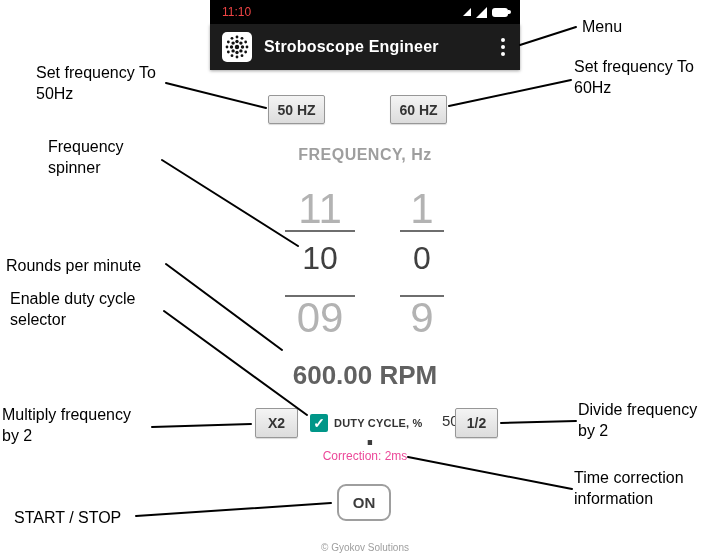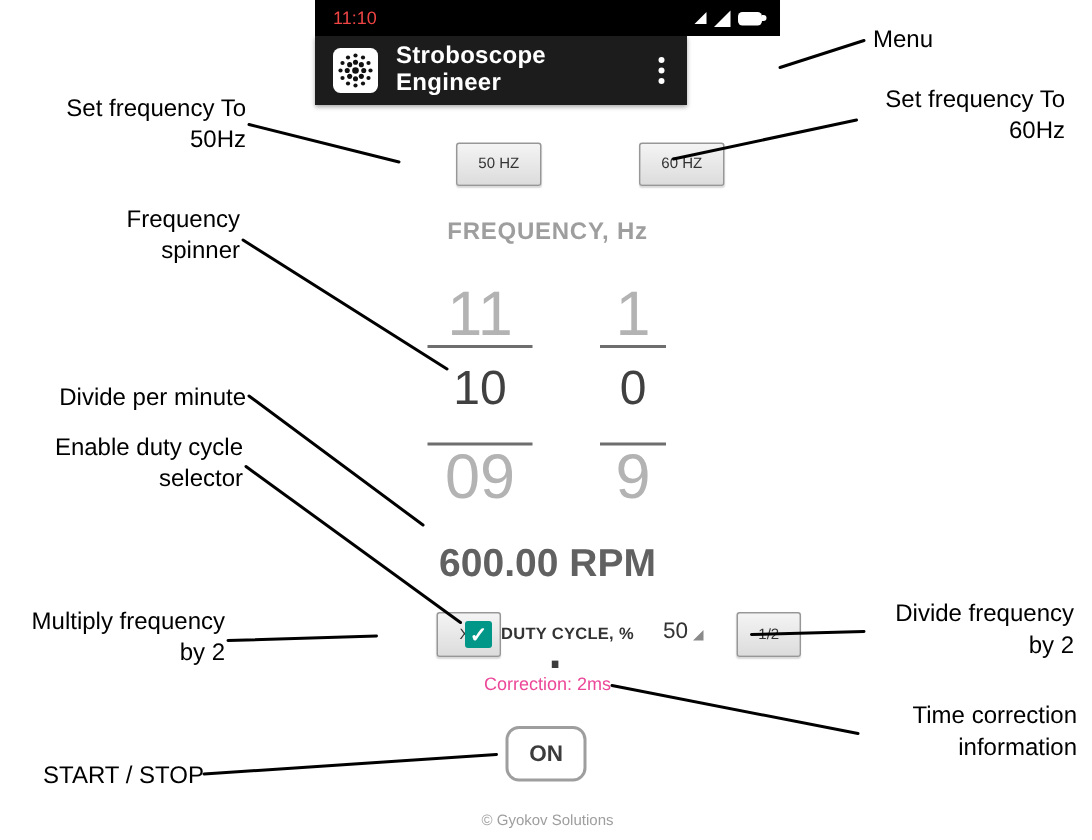--- a/index.html
+++ b/index.html
@@ -17,32 +17,32 @@
     display:flex; align-items:center; justify-content:space-between; padding:0 12px;
   }
   .status-time { color:#ef4444; font-size:12px; }
   .status-icons { display:flex; align-items:center; gap:5px; }
   .sig-tri { width:0; height:0; border-left:11px solid transparent; border-bottom:11px solid #fff; }
   .sig-tri.small { border-left-width:8px; border-bottom-width:8px; }
   .battery { position:relative; width:16px; height:9px; background:#fff; border-radius:3px; }
   .battery::after { content:""; position:absolute; right:-3px; top:2.5px; width:3px; height:4px; background:#fff; border-radius:0 2px 2px 0; }
 
   .app-bar {
-    position:absolute; left:0; top:24px; width:248px; height:46px; background:#1c1c1c;
+    position:absolute; left:0; top:24px; width:310px; height:46px; background:#1c1c1c;
     display:flex; align-items:center; padding:0 12px; box-shadow:0 1px 3px rgba(0,0,0,.35);
   }
   .app-icon { width:30px; height:30px; margin-right:12px; flex:0 0 auto; }
   .app-title { color:#fff; font-size:16px; font-weight:bold; letter-spacing:.2px; flex:1; }
   .menu-dots { display:flex; flex-direction:column; gap:3px; padding:4px 3px; cursor:pointer; }
   .menu-dots i { width:4px; height:4px; border-radius:50%; background:#fff; }
 
   .gbtn {
     position:absolute; display:flex; align-items:center; justify-content:center;
     background:linear-gradient(#f4f4f4,#dcdcdc); border:1px solid #979797; border-radius:2px;
-    font-size:10px; font-weight:normal; color:#333; box-shadow:0 1px 1px rgba(0,0,0,.15);margin-left:36px;
+    font-size:14px; font-weight:bold; color:#333; box-shadow:0 1px 1px rgba(0,0,0,.15);
   }
   .btn-50 { left:58px; top:95px; width:57px; height:29px; }
   .btn-60 { left:180px; top:95px; width:57px; height:29px; }
   .btn-x2 { left:45px; top:408px; width:43px; height:30px; }
   .btn-half { left:245px; top:408px; width:43px; height:30px; }
 
   .freq-label {
     position:absolute; left:0; top:146px; width:310px; text-align:center;
     font-size:16px; font-weight:bold; color:#9e9e9e; letter-spacing:.5px;
   }
@@ -78,21 +78,21 @@
   .on-btn {
     position:absolute; left:127px; top:484px; width:54px; height:37px;
     background:#fff; border:2px solid #9e9e9e; border-radius:9px;
     display:flex; align-items:center; justify-content:center;
     font-size:15px; font-weight:bold; color:#3c3c3c; cursor:pointer;
   }
 
   .footer { position:absolute; left:0; top:542px; width:310px; text-align:center; font-size:10px; color:#9e9e9e; }
 
   
-  .ann { position:absolute; font-size:16px; color:#000; text-align:right; line-height:21px; }
+  .ann { position:absolute; font-size:16px; color:#000; text-align:left; line-height:21px; }
   .ann-menu       { left:582px; top:16px;  width:60px; text-align:left; }
   .ann-set50      { left:36px;  top:62px;  width:128px; }
   .ann-set60      { left:574px; top:56px;  width:136px; }
   .ann-spinner    { left:48px;  top:136px; width:112px; }
   .ann-rpm        { left:6px;   top:255px; width:158px; }
   .ann-duty       { left:10px;  top:288px; width:152px; }
   .ann-x2         { left:2px;   top:404px; width:148px; }
   .ann-half       { left:578px; top:399px; width:138px; }
   .ann-correction { left:574px; top:467px; width:144px; }
   .ann-start      { left:14px;  top:507px; width:122px; }
@@ -188,21 +188,21 @@
 
     <div class="on-btn">ON</div>
 
     <div class="footer">© Gyokov Solutions</div>
   </div>
 
   <div class="ann ann-menu">Menu</div>
   <div class="ann ann-set50">Set frequency To 50Hz</div>
   <div class="ann ann-set60">Set frequency To 60Hz</div>
   <div class="ann ann-spinner">Frequency spinner</div>
-  <div class="ann ann-rpm">Divide per minute</div>
+  <div class="ann ann-rpm">Rounds per minute</div>
   <div class="ann ann-duty">Enable duty cycle selector</div>
   <div class="ann ann-x2">Multiply frequency by 2</div>
   <div class="ann ann-half">Divide frequency by 2</div>
   <div class="ann ann-correction">Time correction information</div>
   <div class="ann ann-start">START / STOP</div>
 
   <svg class="lines">
     <g stroke="#000" stroke-width="2" stroke-linecap="round">
       <line x1="520" y1="45" x2="576" y2="27"></line>
       <line x1="166" y1="83" x2="266" y2="108"></line>

